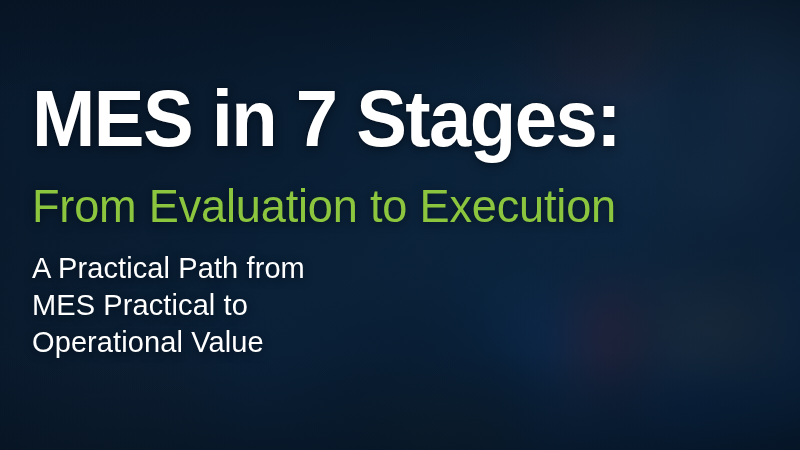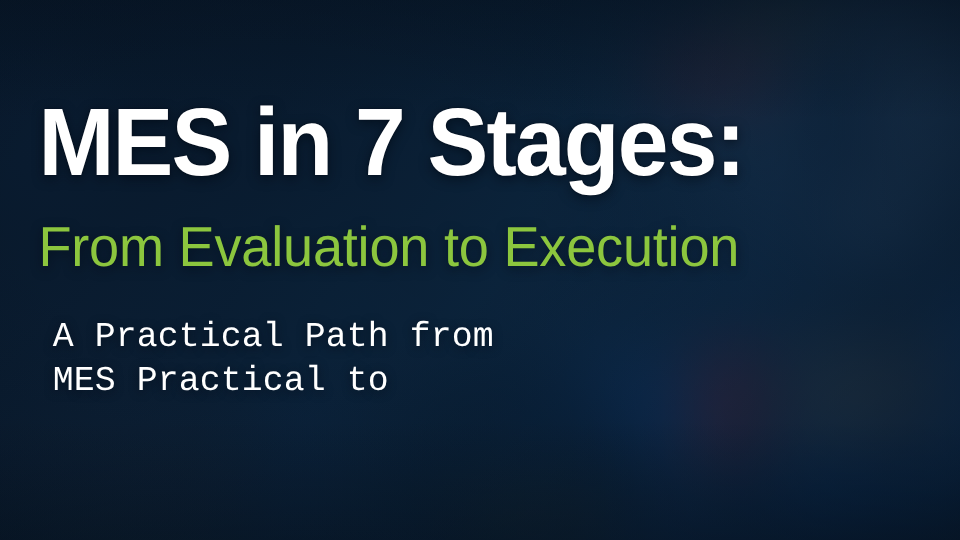--- a/index.html
+++ b/index.html
@@ -100,22 +100,22 @@
     white-space: nowrap;
     text-shadow: 0 2px 9px rgba(2,10,20,0.55);
     transform: scaleX(0.96);
     transform-origin: left center;
   }
 
   .deck {
     position: absolute;
     top: 250px;
     left: 0;
-    margin: 12px;
-    font-family: Liberation Mono, monospace;
+    margin: 0;
+    font-family: Liberation Sans, sans-serif;
     font-size: 29px;
     font-weight: 400;
     line-height: 37px;
     letter-spacing: 0.1px;
     color: #ffffff;
     text-shadow: 0 2px 8px rgba(2,10,20,0.60);
   }
   .deck .line { display: block; white-space: nowrap; }
 </style>
 </head>
@@ -153,16 +153,17 @@
 
   <div class="content">
 
     <h1 class="headline">MES in 7 Stages:</h1>
 
     <h2 class="subhead">From Evaluation to Execution</h2>
 
     <p class="deck">
       <span class="line">A Practical Path from</span>
       <span class="line">MES Practical to</span>
+      <span class="line">Operational Value</span>
     </p>
 
   </div>
 </div>
 
 </body></html>

